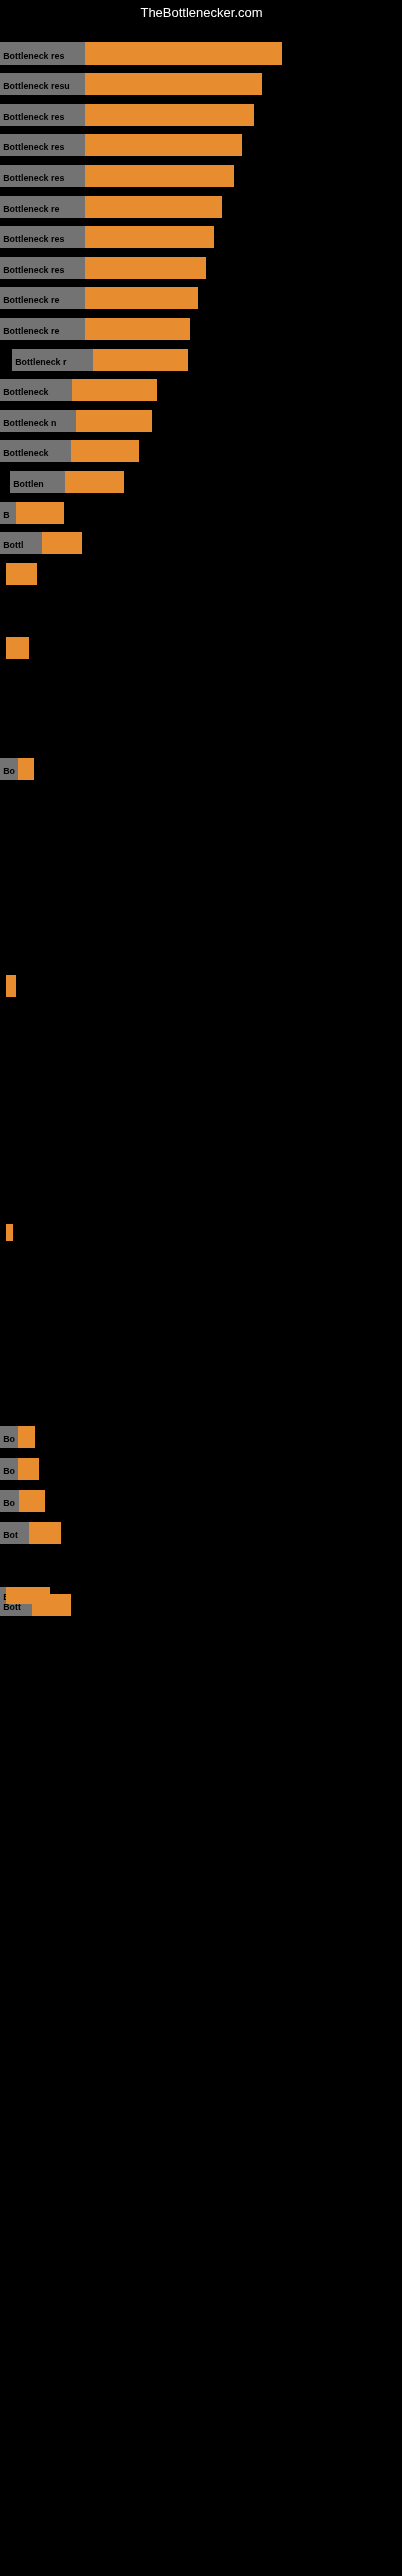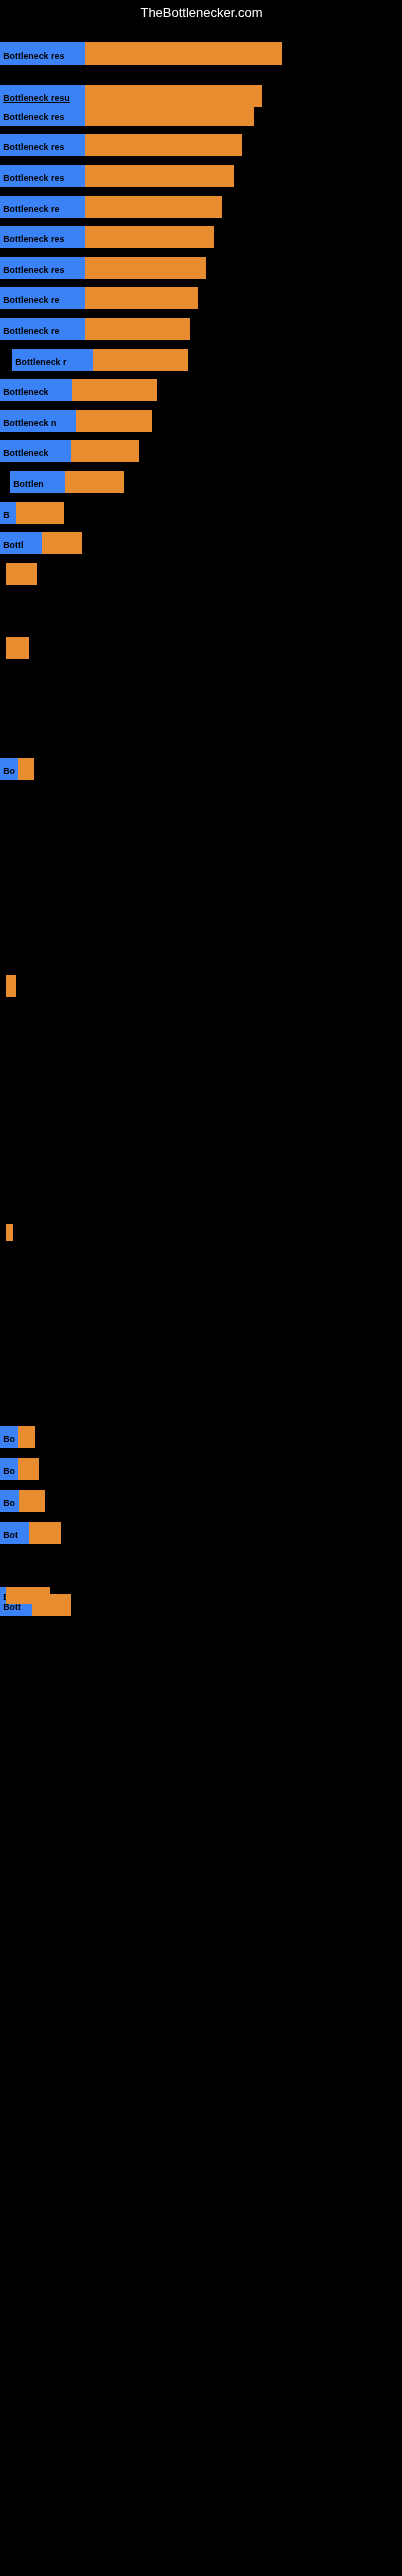--- a/index.html
+++ b/index.html
@@ -21,21 +21,21 @@
       padding: 4.8px 0;
       width: 100%;
     }
     .bottleneck-bar {
       display: flex;
       align-items: center;
       position: absolute;
       left: 0;
     }
     .bottleneck-label {
-      background-color: #3b82f6;
+      background-color: #737373;
       color: #000000;
       font-size: 8.9px;
       font-weight: bold;
       padding: 2.4px 3.2px;
       white-space: nowrap;
       overflow: hidden;
     }
     .bar-line {
       background-color: #e8a040;
       height: 100%;
@@ -44,21 +44,21 @@
 </head>
 <body>
 
 <div class="site-title">TheBottlenecker.com</div>
 
 <div id="bars-container" style="position:relative; width:403px; height:2576px;">
 <div class="bottleneck-bar" style="top: 17.7px; height: 22.5px; left: 0px;">
       <div class="bottleneck-label" style="width: 85px; height: 22.5px; line-height: 22.5px;">Bottleneck res</div>
       <div class="bar-line" style="width: 197px; height: 22.5px; background-color: rgb(232, 140, 48);"></div>
     </div>
-    <div class="bottleneck-bar" style="top: 64px; height: 15px; left: 0px; text-decoration: underline;">
+    <div class="bottleneck-bar" style="top: 52px; height: 15px; left: 0px;">
       <div class="bottleneck-label" style="width: 85px; height: 22.5px; line-height: 22.5px;">Bottleneck resu</div>
       <div class="bar-line" style="width: 177px; height: 22.5px; background-color: rgb(232, 140, 48);"></div>
     </div>
     <div class="bottleneck-bar" style="top: 79px; height: 22.5px; left: 0px;">
       <div class="bottleneck-label" style="width: 85px; height: 22.5px; line-height: 22.5px;">Bottleneck res</div>
       <div class="bar-line" style="width: 169px; height: 22.5px; background-color: rgb(232, 140, 48);"></div>
     </div>
     <div class="bottleneck-bar" style="top: 109px; height: 22.5px; left: 0px;">
       <div class="bottleneck-label" style="width: 85px; height: 22.5px; line-height: 22.5px;">Bottleneck res</div>
       <div class="bar-line" style="width: 157px; height: 22.5px; background-color: rgb(232, 140, 48);"></div>

